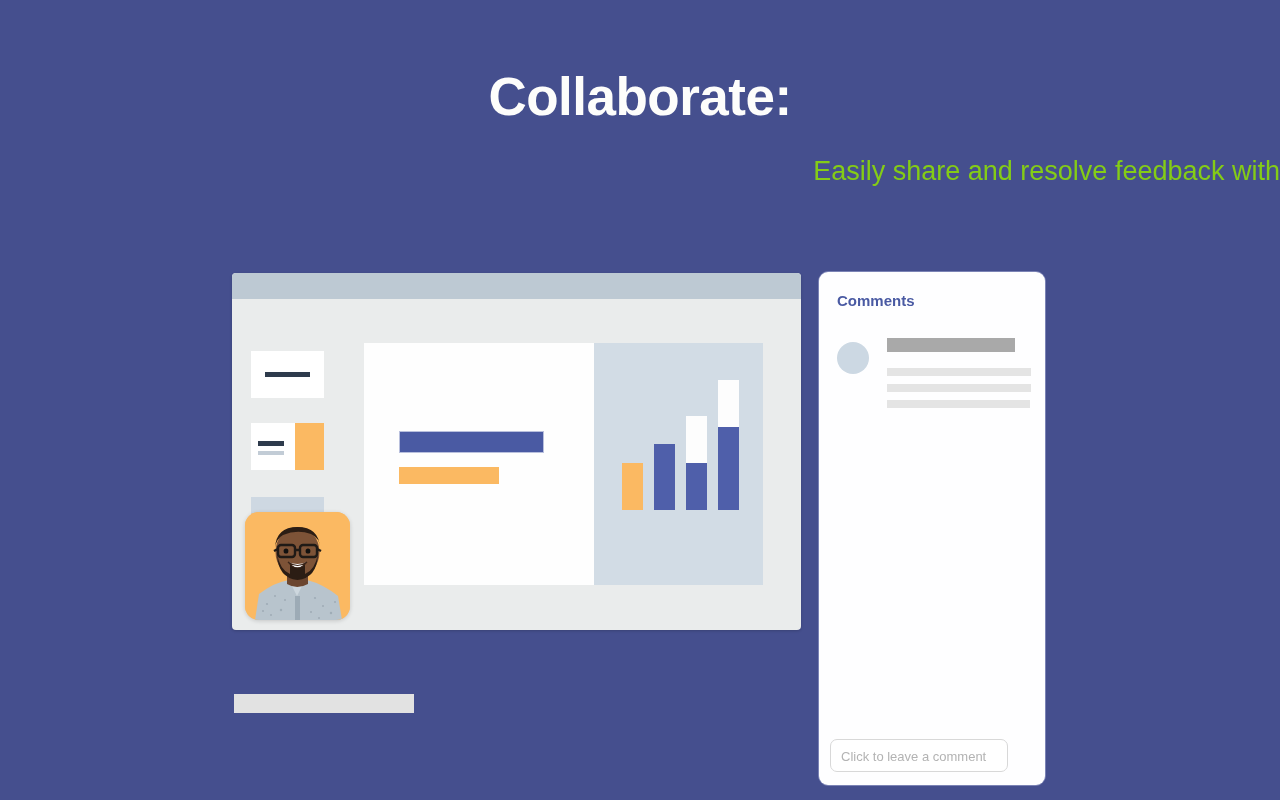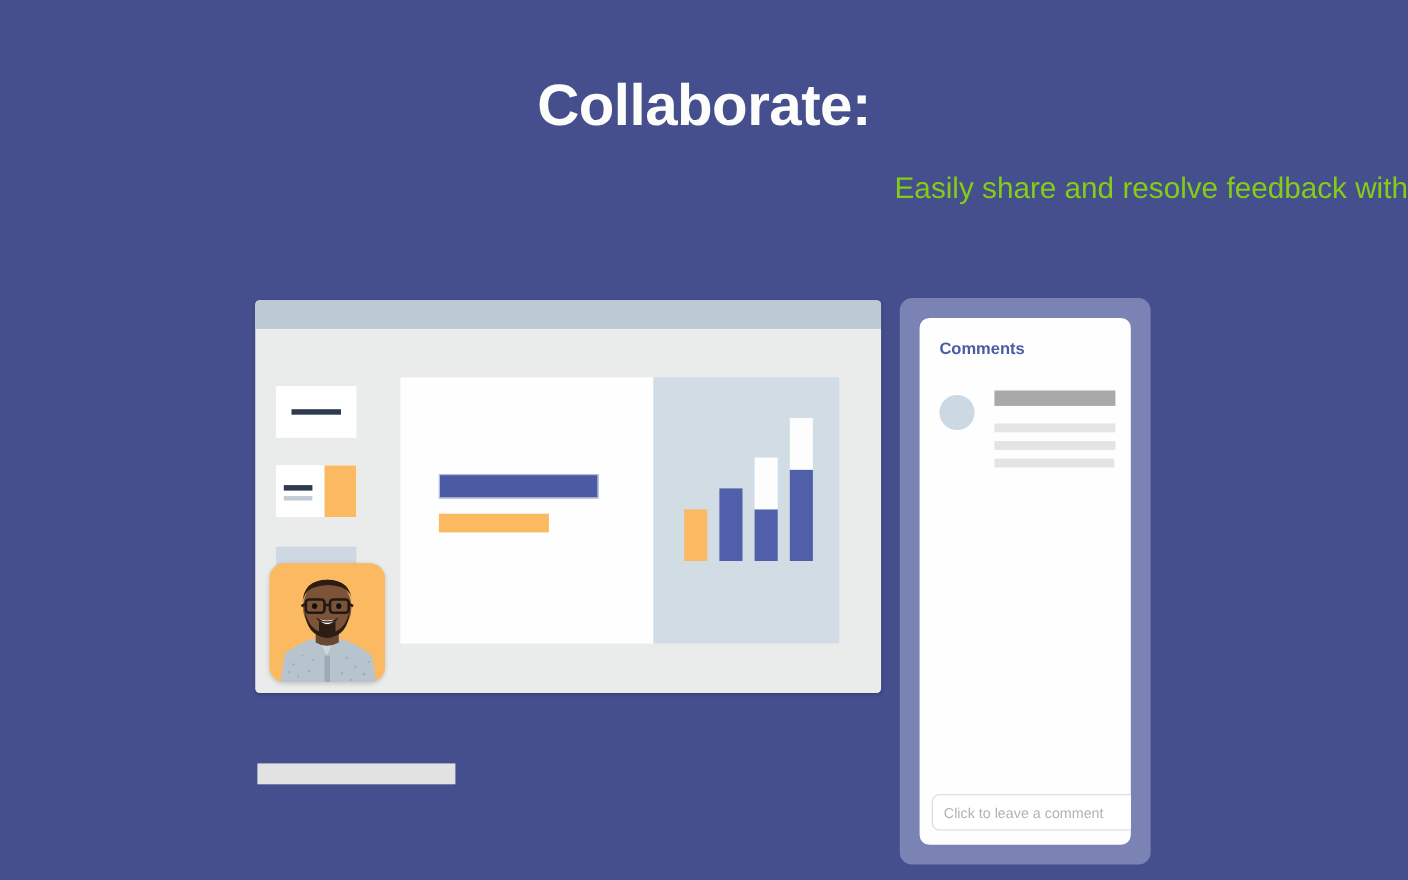--- a/index.html
+++ b/index.html
@@ -116,21 +116,21 @@
     width:180px; height:19px;
     background:#e2e2e2;
   }
 
   
   .comments-outer {
     position:absolute; left:818px; top:241px;
     width:228px; height:515px;
     background:#7b83b5;
     border-radius:11px;
-    padding:18px;
+    padding:1px;
   }
   .comments {
     position:relative; width:100%; height:100%;
     background:#fefeff;
     border-radius:9px;
     overflow:hidden;
   }
   .comments-title {
     position:absolute; left:18px; top:20px;
     font-size:15px; font-weight:bold; color:#4a5aa3;
@@ -143,21 +143,21 @@
   }
   .c-lines { position:absolute; left:50px; top:0; right:0; }
   .c-name { width:100%; max-width:128px; height:14px; background:#a9a9a9; }
   .c-text { height:8px; background:#e4e4e4; margin-top:8px; }
   .c-text.l1 { margin-top:16px; width:100%; }
   .c-text.l2 { width:100%; }
   .c-text.l3 { width:99%; }
 
   .comment-input {
     position:absolute; left:11px; bottom:13px;
-    width:212px; height:33px;
+    width:178px; height:33px;
     background:#ffffff;
     border:1px solid #d8d8d8;
     border-radius:7px;
   }
   .comment-input-ph {
     position:absolute; left:10px; top:0; height:33px;
     line-height:33px;
     font-size:13px; color:#b3b3b3;
     white-space:nowrap;
   }

